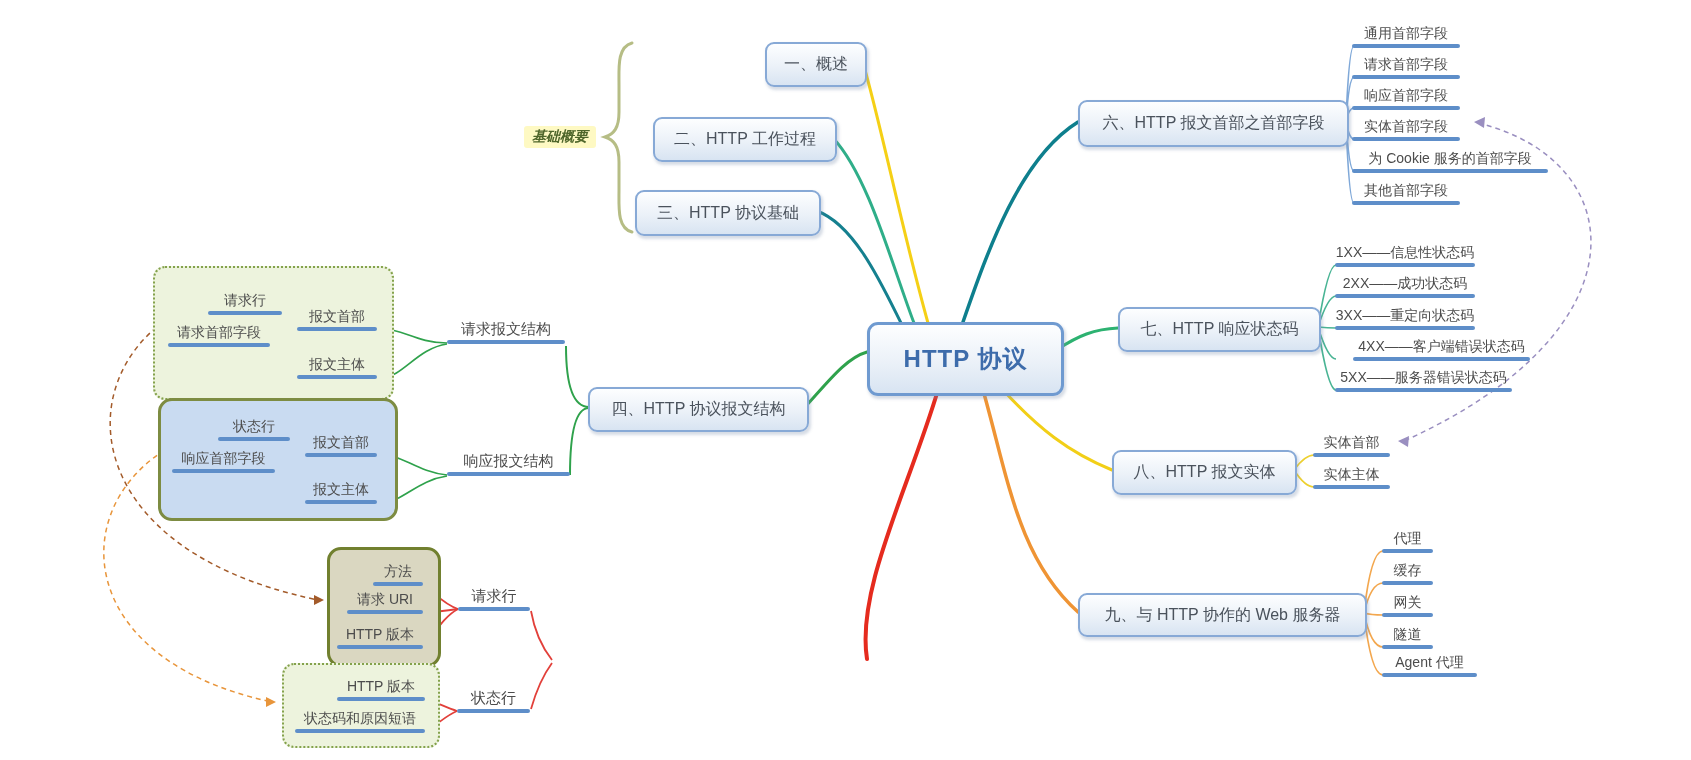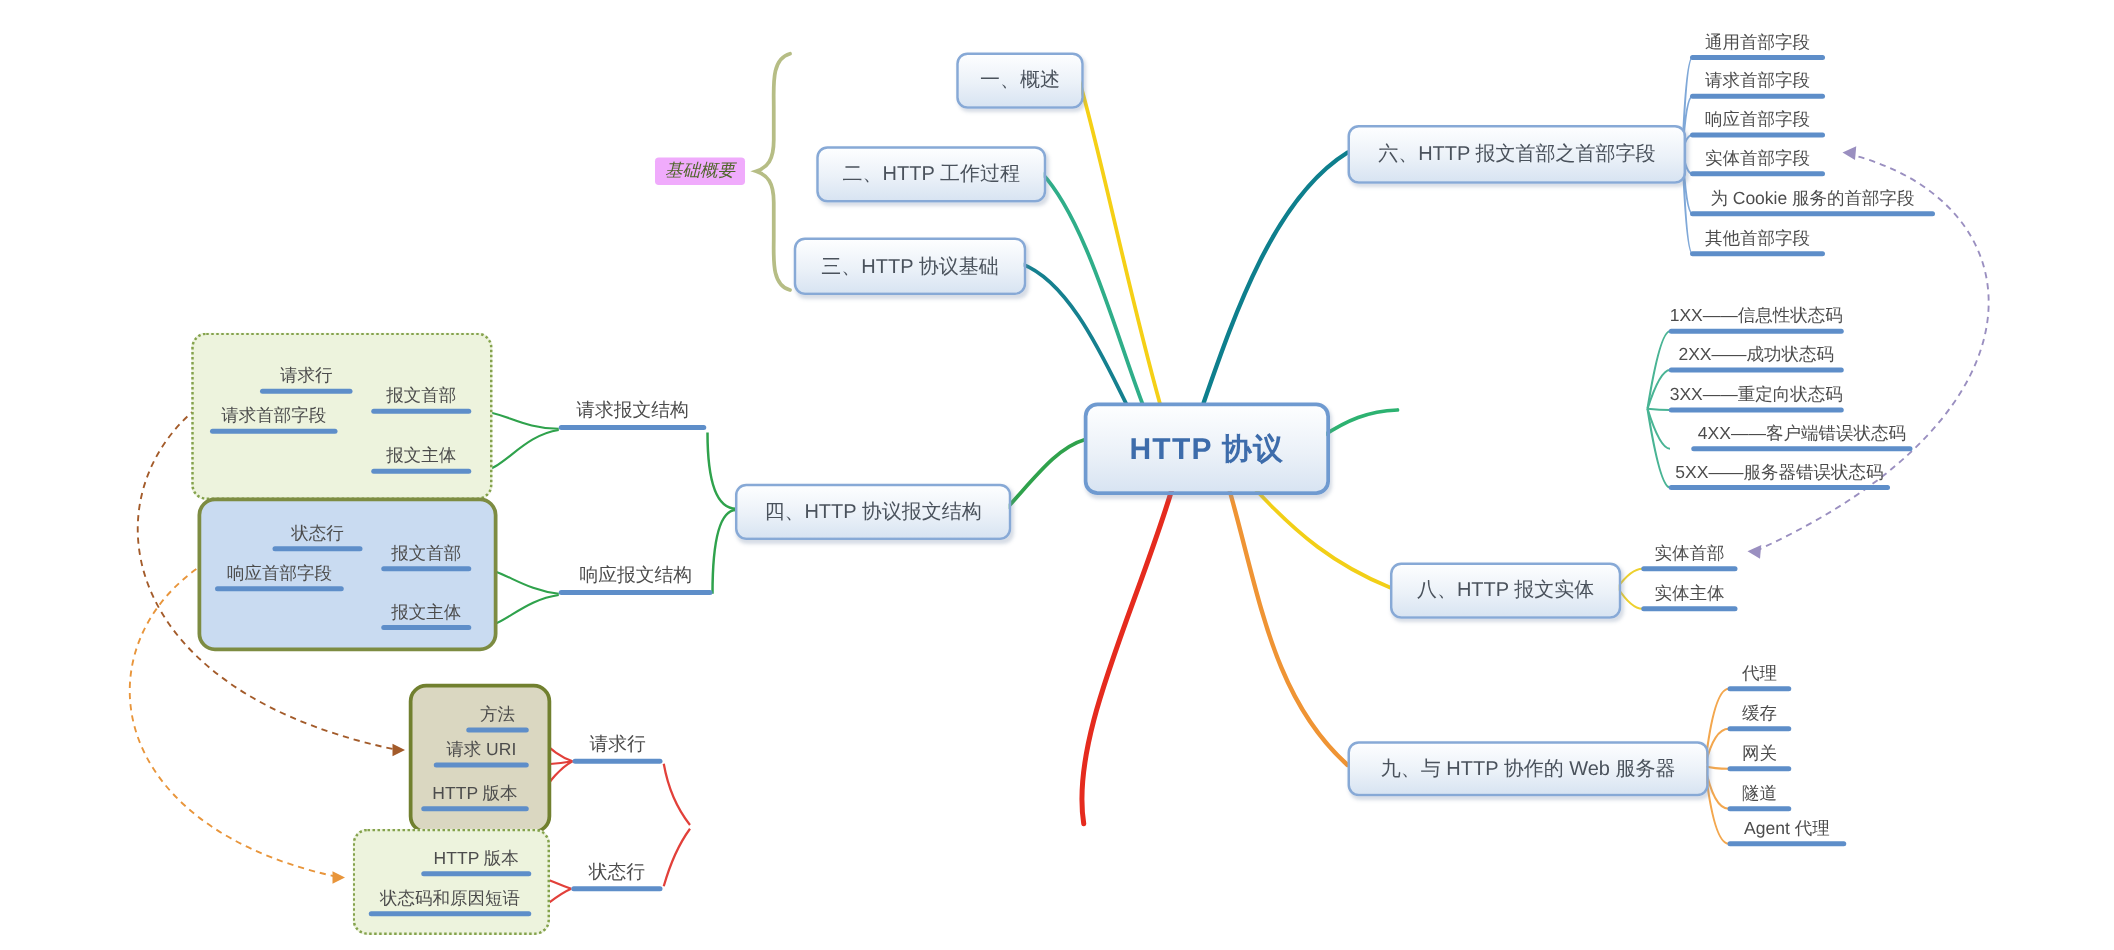--- a/index.html
+++ b/index.html
@@ -13,22 +13,22 @@
         box-shadow:1.5px 2.5px 3px rgba(120,140,170,.30);}
   .root{border-width:3px;border-color:#6f9ad0;border-radius:11px;
         font-size:24px;font-weight:bold;color:#3d6cab;letter-spacing:1px;}
   .ut{position:absolute;text-align:center;font-size:14px;color:#4c4c4c;white-space:nowrap;}
   .ut .t{display:block;line-height:18px;}
   .ut .bar{height:4px;border-radius:2px;background:#5e8ec9;margin-top:2px;}
   .grp{position:absolute;border-radius:14px;}
   .grp.dotted{background:#edf3dd;border:2px dotted #84a24c;border-radius:12px;}
   .grp.blue{background:#c9dbf1;border:3px solid #7d8c42;}
   .grp.olive{background:#dad7c1;border:3px solid #71802f;}
-  .sumlabel{position:absolute;background:#f0abfc;color:#4f662b;font-size:14px;
-        font-style:italic;font-weight:normal;padding:2px 8px;border-radius:3px;white-space:nowrap;}
+  .sumlabel{position:absolute;background:#fef9c3;color:#4f662b;font-size:14px;
+        font-style:italic;font-weight:bold;padding:2px 8px;border-radius:3px;white-space:nowrap;}
 </style>
 </head>
 <body>
 
 <div class="canvas">
 
 <svg class="wires" viewBox="0 0 1691 760">
 
   <path d="M 928 323 C 902 230 880 120 863 63" stroke="#f5d016" stroke-width="3" fill="none" stroke-linecap="round"></path>
   <path d="M 914 323 C 892 265 868 175 833 138" stroke="#2fae89" stroke-width="3" fill="none" stroke-linecap="round"></path>
@@ -244,20 +244,23 @@
 </div>
 <div class="ut" style="left:1352px;top:149px;width:196px;">
   <span class="t">为 Cookie 服务的首部字段</span>
       <div class="bar"></div>
 </div>
 <div class="ut" style="left:1352px;top:181px;width:108px;">
   <span class="t">其他首部字段</span>
       <div class="bar"></div>
 </div>
 
+<div class="node" style="left:1118px;top:307px;width:199px;height:41px;">
+  <span>七、HTTP 响应状态码</span>
+</div>
 <div class="ut" style="left:1335px;top:243px;width:140px;">
   <span class="t">1XX——信息性状态码</span>
       <div class="bar"></div>
 </div>
 <div class="ut" style="left:1335px;top:274px;width:140px;">
   <span class="t">2XX——成功状态码</span>
       <div class="bar"></div>
 </div>
 <div class="ut" style="left:1335px;top:306px;width:140px;">
   <span class="t">3XX——重定向状态码</span>

